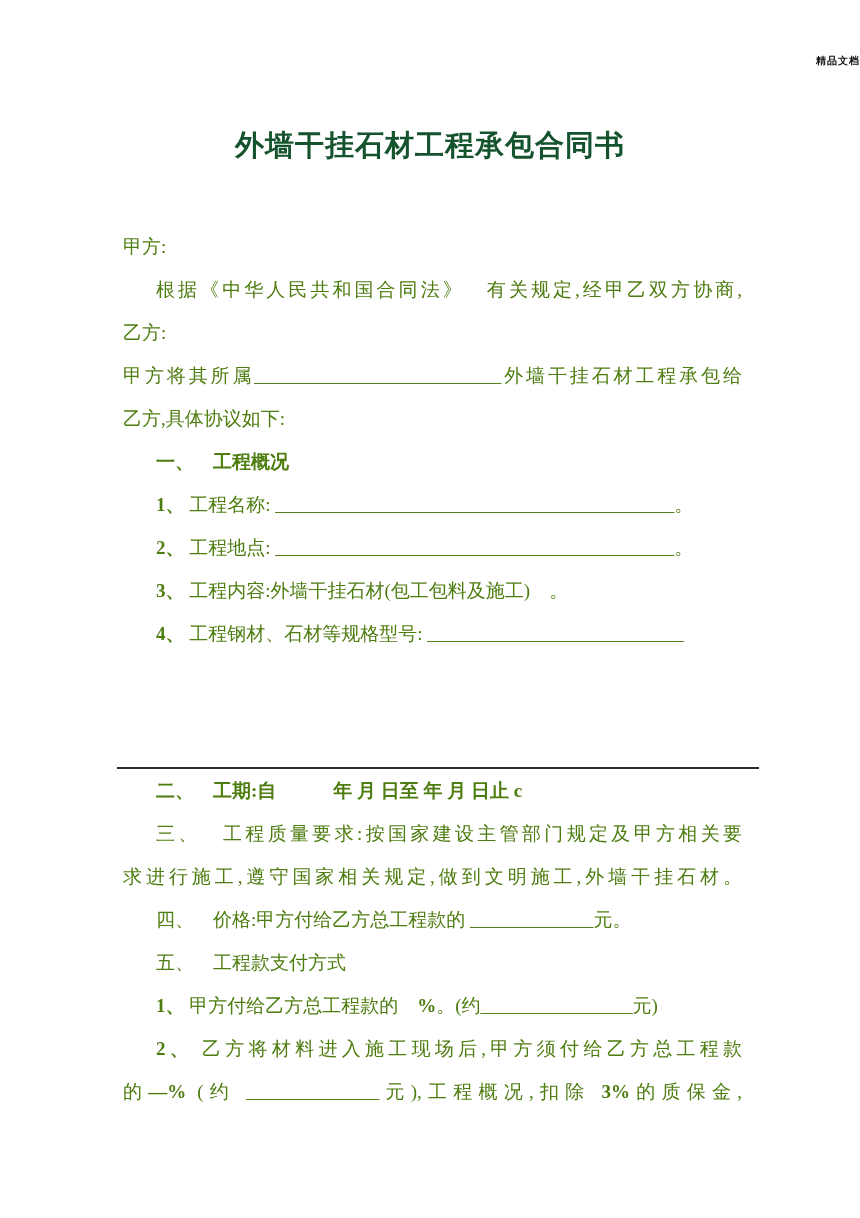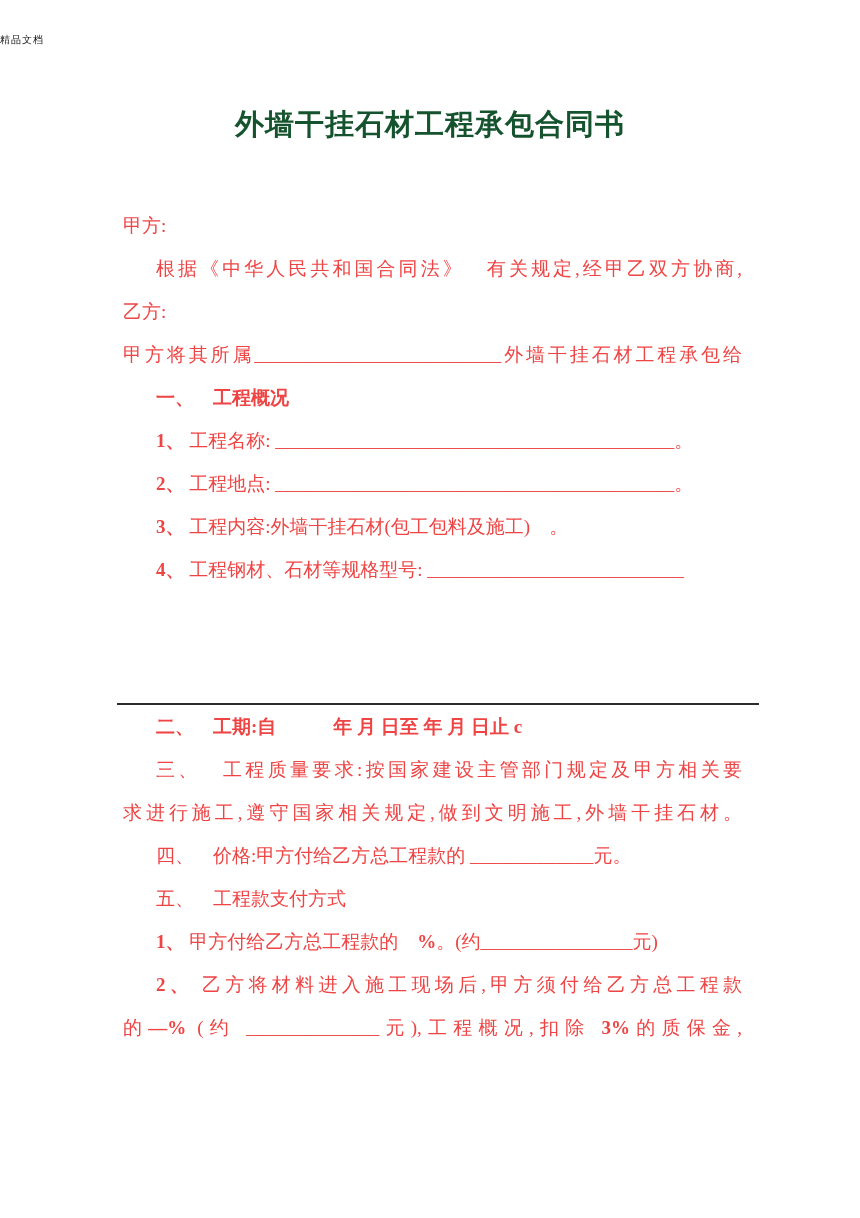--- a/index.html
+++ b/index.html
@@ -10,46 +10,46 @@
   .page {
     position: relative;
     width: 860px;
     height: 1218px;
     background: #ffffff;
     overflow: hidden;
     font-family: "Liberation Serif", "DejaVu Serif", serif;
     color: #1c1c1c;
   }
   .doc-tag {
-    padding-top: 33px;
+    padding-top: 54px;
     height: 13px;
-    text-align: left;
+    text-align: right;
     font-size: 10px;
-    font-weight: normal;
+    font-weight: bold;
     color: #111111;
     letter-spacing: 1px;
   }
   .title {
     margin-top: 60px;
     text-align: center;
     font-size: 29px;
     font-weight: bold;
     line-height: 36px;
     letter-spacing: 1px;
     color: #14532d;
   }
   .content {
     margin: 62px 118px 0 123px;
   }
   .line {
     font-size: 19px;
     line-height: 43px;
     height: 43px;
     white-space: pre-wrap;
-    color: #ef4444;
+    color: #4d7c0f;
   }
   .line.indent { padding-left: 33px; }
   .line.fill {
     text-align: justify;
     text-align-last: justify;
   }
   .seg { white-space: pre-wrap; }
   .seg.b { font-weight: bold; }
   hr.divider {
     border: none;
@@ -63,20 +63,21 @@
 <body>
 
 <div class="page">
   <div class="doc-tag">精品文档</div>
   <div class="title">外墙干挂石材工程承包合同书</div>
   <div class="content">
       <div class="line"><span class="seg">甲方:</span></div>
       <div class="line indent fill"><span class="seg">根据《中华人民共和国合同法》　有关规定,经甲乙双方协商,</span></div>
       <div class="line"><span class="seg">乙方:</span></div>
       <div class="line fill"><span class="seg">甲方将其所属</span><span class="seg">__________________________</span><span class="seg">外墙干挂石材工程承包给</span></div>
+      <div class="line"><span class="seg">乙方,具体协议如下:</span></div>
       <div class="line indent"><span class="seg b">一、　工程概况</span></div>
       <div class="line indent"><span class="seg b">1、</span><span class="seg"> 工程名称: </span><span class="seg">__________________________________________</span><span class="seg">。</span></div>
       <div class="line indent"><span class="seg b">2、</span><span class="seg"> 工程地点: </span><span class="seg">__________________________________________</span><span class="seg">。</span></div>
       <div class="line indent"><span class="seg b">3、</span><span class="seg"> 工程内容:外墙干挂石材(包工包料及施工)　。</span></div>
       <div class="line indent"><span class="seg b">4、</span><span class="seg"> 工程钢材、石材等规格型号: </span><span class="seg">___________________________</span></div>
       <hr class="divider">
       <div class="line indent"><span class="seg b">二、　工期:自　　　年 月 日至 年 月 日止 c</span></div>
       <div class="line indent fill"><span class="seg">三、　工程质量要求:按国家建设主管部门规定及甲方相关要</span></div>
       <div class="line fill"><span class="seg">求进行施工,遵守国家相关规定,做到文明施工,外墙干挂石材。</span></div>
       <div class="line indent"><span class="seg">四、　价格:甲方付给乙方总工程款的 </span><span class="seg">_____________</span><span class="seg">元。</span></div>

